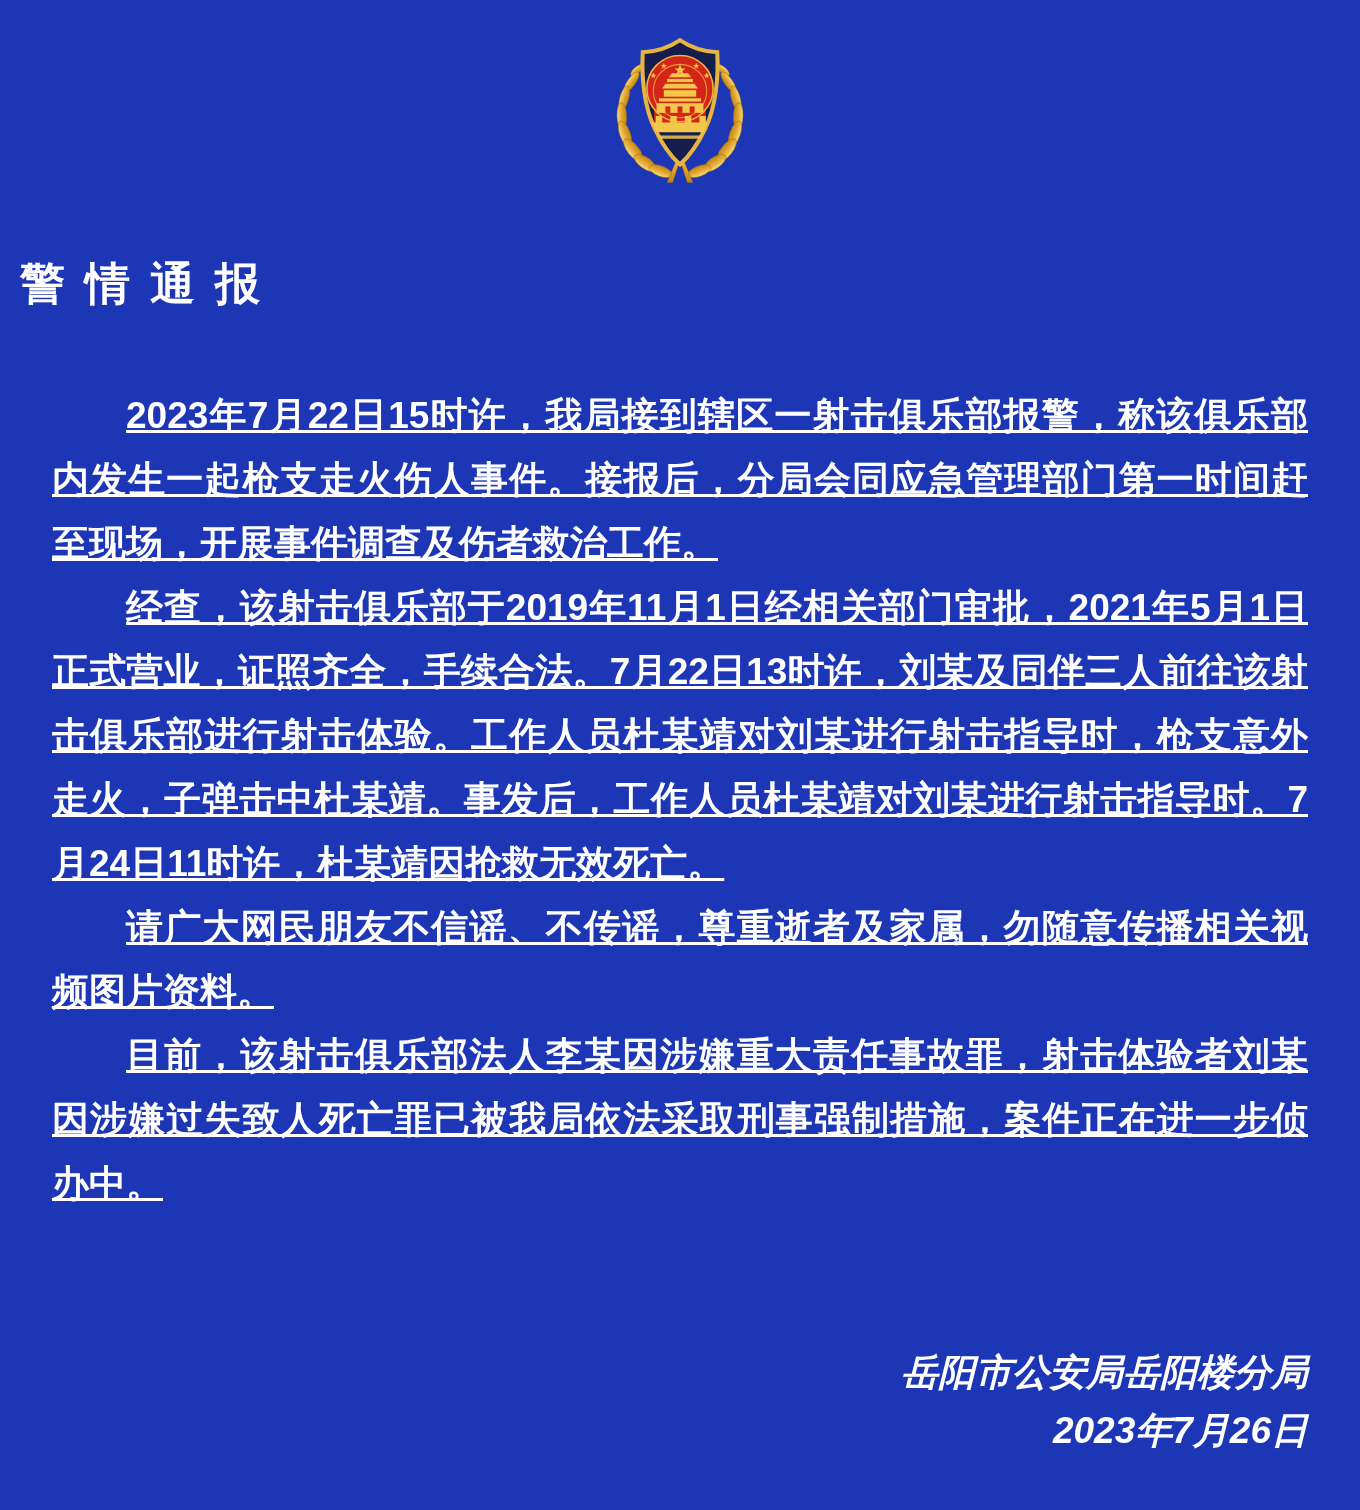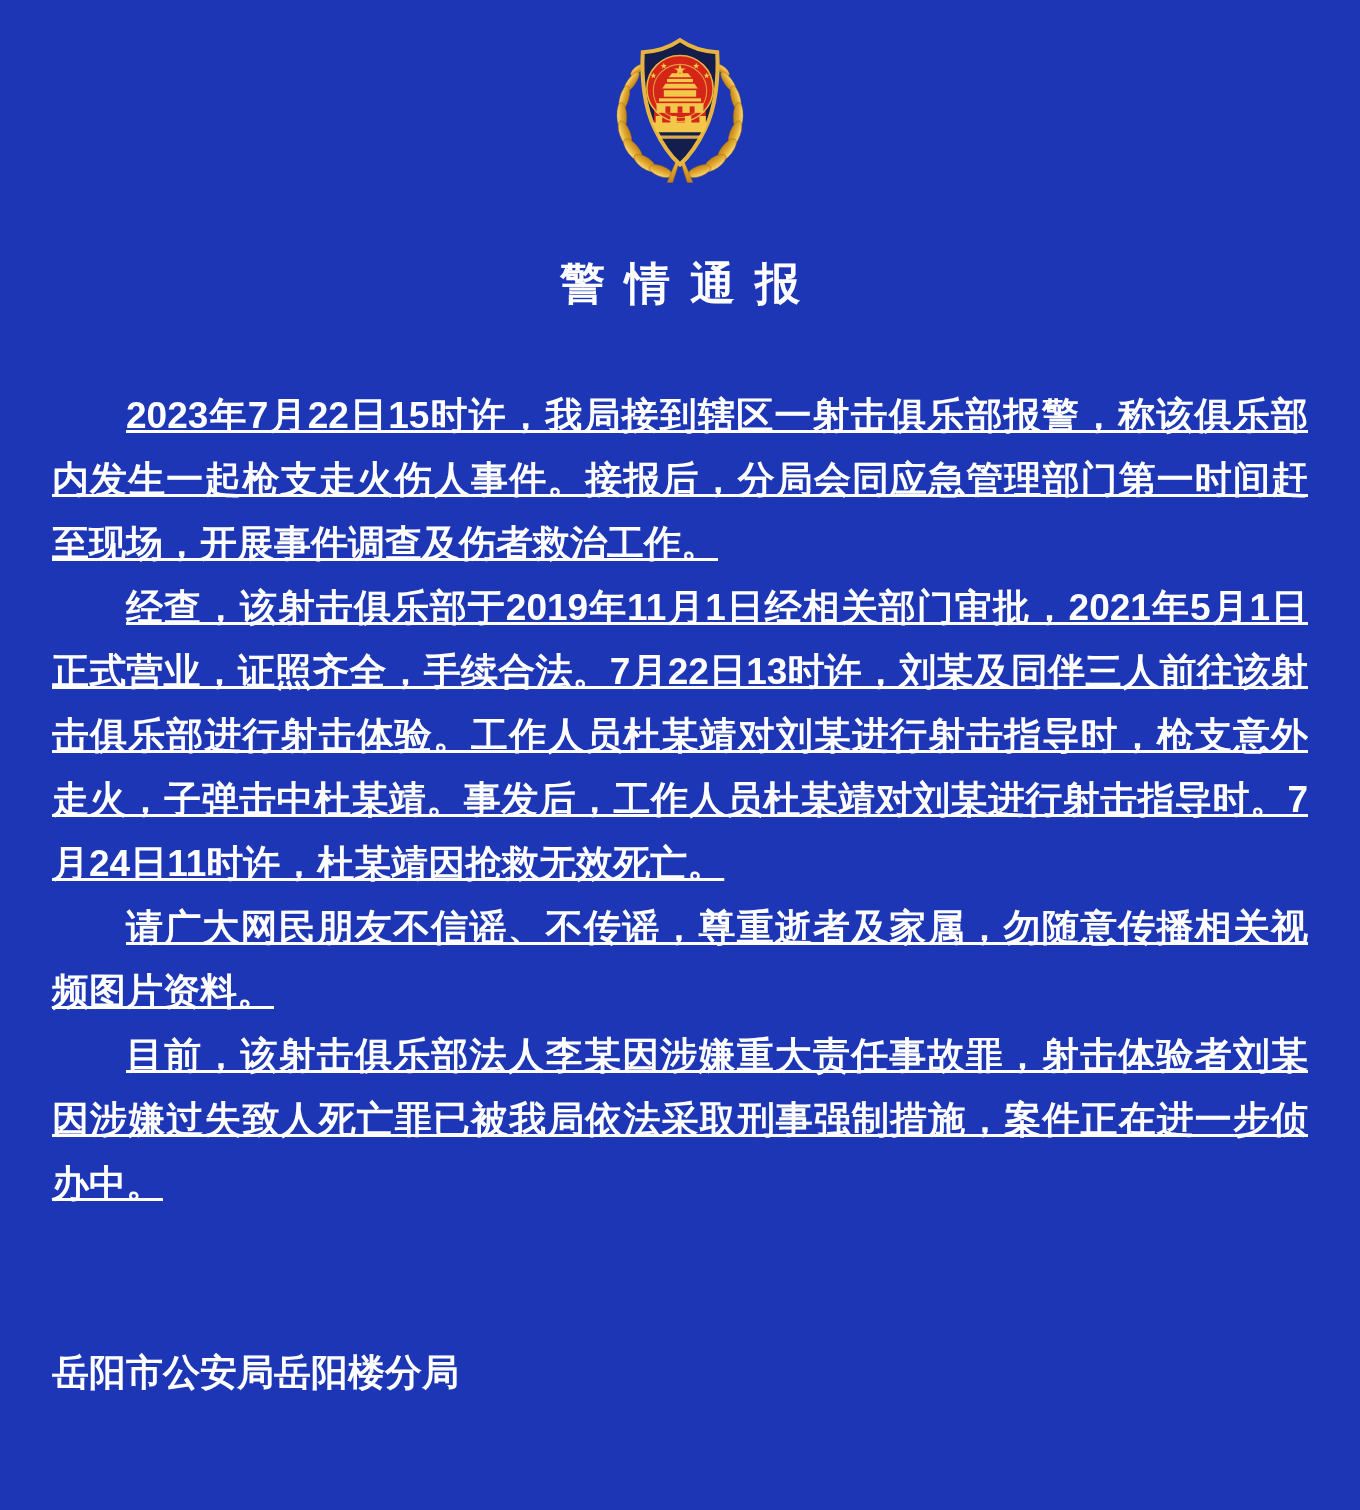--- a/index.html
+++ b/index.html
@@ -17,21 +17,21 @@
     position: relative;
   }
   .emblem {
     display: block;
     margin: 32px auto 0 auto;
     width: 162px;
     height: 152px;
   }
   .notice-title {
     margin: 74px 0 0 0;
-    text-align: center;
+    text-align: left;
     font-size: 45px;
     font-weight: bold;
     letter-spacing: 20px;
     text-indent: 20px; 
     line-height: 52px;
     color: #ffffff;
   }
   .notice-body {
     margin: 74px 52px 0 52px;
     font-size: 37px;
@@ -40,24 +40,25 @@
     text-align: justify;
     text-decoration: underline;
   }
   .notice-body p {
     margin: 0;
     padding: 0;
     text-indent: 2em;
   }
   .signature {
     margin: 128px 52px 0 52px;
-    text-align: left;
+    text-align: right;
     font-size: 37px;
     font-weight: bold;
     line-height: 58px;
+    font-style: italic;
   }
   .signature div { margin: 0; }
 </style>
 </head>
 <body>
 
 <div class="page">
 
   <svg class="emblem" viewBox="0 0 200 188" aria-hidden="true">
     <defs>
@@ -135,15 +136,16 @@
 
   <div class="notice-body">
     <p>2023年7月22日15时许，我局接到辖区一射击俱乐部报警，称该俱乐部内发生一起枪支走火伤人事件。接报后，分局会同应急管理部门第一时间赶至现场，开展事件调查及伤者救治工作。</p>
     <p>经查，该射击俱乐部于2019年11月1日经相关部门审批，2021年5月1日正式营业，证照齐全，手续合法。7月22日13时许，刘某及同伴三人前往该射击俱乐部进行射击体验。工作人员杜某靖对刘某进行射击指导时，枪支意外走火，子弹击中杜某靖。事发后，工作人员杜某靖对刘某进行射击指导时。7月24日11时许，杜某靖因抢救无效死亡。</p>
     <p>请广大网民朋友不信谣、不传谣，尊重逝者及家属，勿随意传播相关视频图片资料。</p>
     <p>目前，该射击俱乐部法人李某因涉嫌重大责任事故罪，射击体验者刘某因涉嫌过失致人死亡罪已被我局依法采取刑事强制措施，案件正在进一步侦办中。</p>
   </div>
 
   <div class="signature">
     <div>岳阳市公安局岳阳楼分局</div>
+    <div>2023年7月26日</div>
   </div>
 
 </div>
 
 </body></html>

